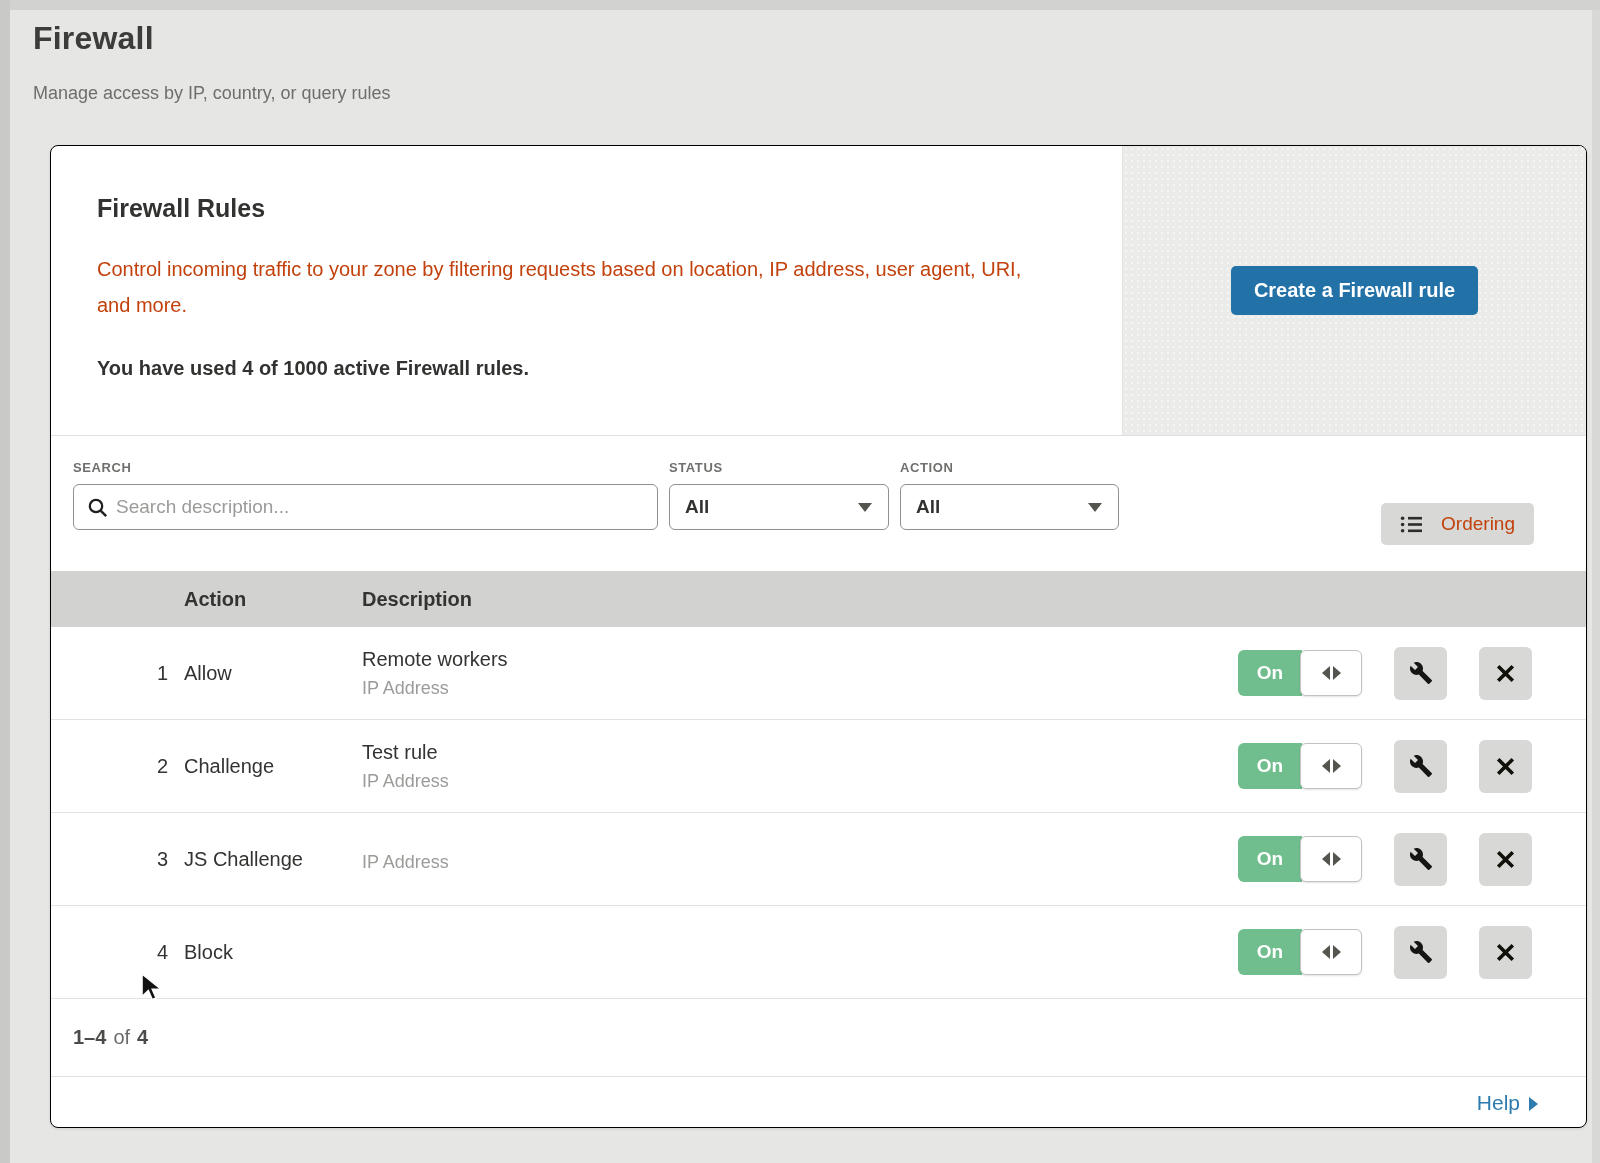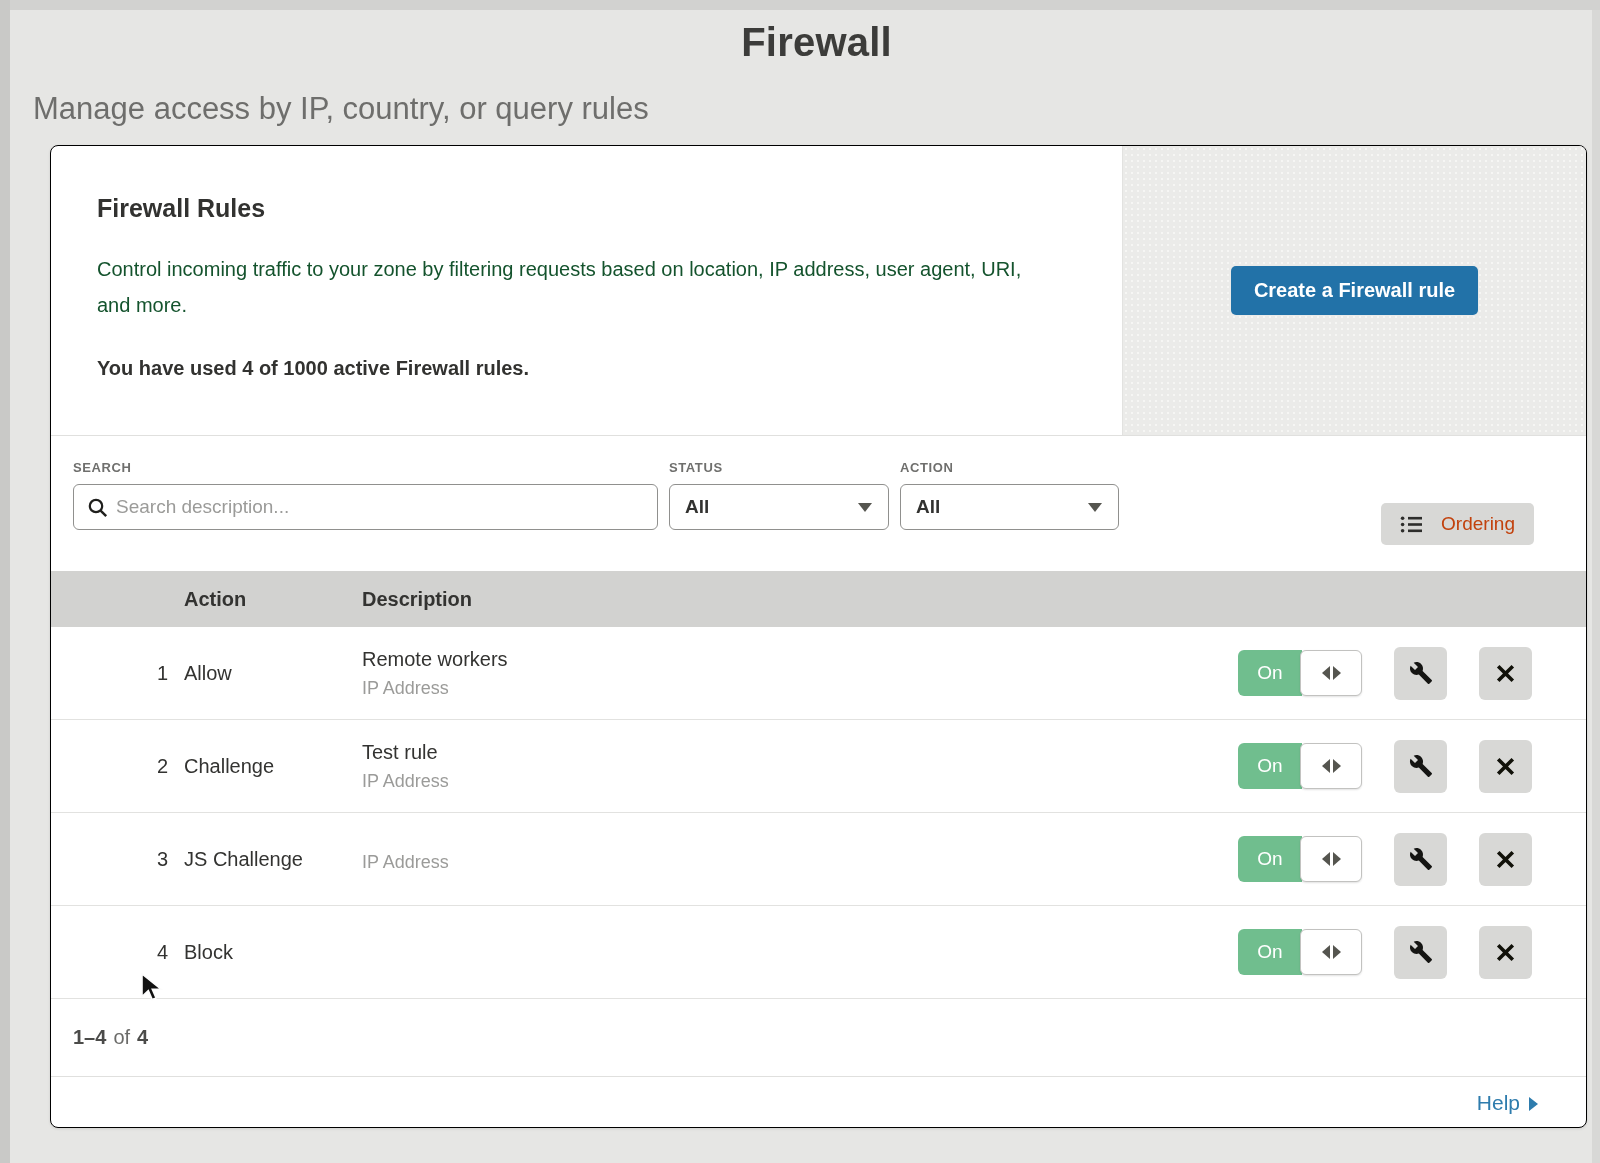--- a/index.html
+++ b/index.html
@@ -12,47 +12,46 @@
   }
   .viewport {
     position: relative;
     width: 1600px; height: 1163px;
     background: #e6e6e4;
     box-shadow: inset 10px 0 0 #c9c9c7, inset 0 10px 0 #d2d2d0, inset -8px 0 0 #d8d8d6;
   }
   
   .page-header { padding: 20px 0 0 33px; }
   .page-title {
-    font-size: 40px; font-weight: 600; color: #3c3c3a;
+    font-size: 32px; font-weight: 600; color: #3c3c3a;
     letter-spacing: 0.2px;
-    text-align: center;
   }
   .page-subtitle {
     margin-top: 26px;
-    font-size: 31px; font-weight: 400; color: #6e6e6c;
+    font-size: 18px; font-weight: 400; color: #6e6e6c;
   }
   
   .card {
     position: absolute; left: 50px; top: 145px;
     width: 1537px; height: 983px;
     background: #ffffff;
     border: 1px solid #000000;
     border-radius: 8px;
     box-shadow: 0 1px 3px rgba(0,0,0,0.10);
     overflow: hidden;
   }
   .card-top {
     display: flex;
     height: 290px;
     border-bottom: 1px solid #e0e0de;
   }
   .intro { flex: 1; padding: 48px 30px 0 46px; }
   .card-heading { font-size: 25px; font-weight: 700; color: #323230; margin-bottom: 28px; }
   .card-desc {
-    font-size: 20px; line-height: 36px; color: #14532d;
+    font-size: 20px; line-height: 36px; color: #c2410c;
     max-width: 950px; margin-bottom: 34px;
   }
   .usage { font-size: 20px; font-weight: 700; color: #323230; }
   .side-panel {
     width: 464px;
     background: #ebebe9;
     background-image: radial-gradient(circle, #f6f6f4 1px, transparent 1.4px);
     background-size: 6px 6px;
     border-left: 1px solid #e2e2e0;
     display: flex; align-items: center; justify-content: center;
@@ -135,21 +134,21 @@
     height: 93px;
     display: flex; align-items: center;
     border-bottom: 1px solid #e2e2e0;
     background: #fff;
     font-size: 20px; color: #333331;
   }
   .desc-main { font-size: 20px; color: #333331; }
   .desc-sub { font-size: 18px; color: #9b9b99; margin-top: 7px; }
   .controls {
     margin-left: auto; padding-right: 54px;
-    display: flex; align-items: center; gap: 32px;
+    display: flex; align-items: center; gap: 32px; font-weight: bold;
   }
   .toggle {
     display: flex; align-items: stretch; height: 46px;
     border-radius: 6px;
     cursor: pointer;
   }
   .toggle-on {
     width: 64px;
     background: #70be8e;
     border-radius: 6px 0 0 6px;

